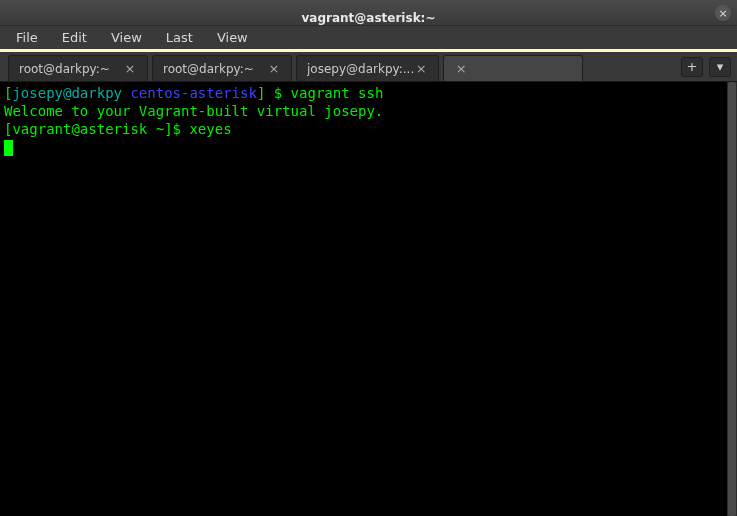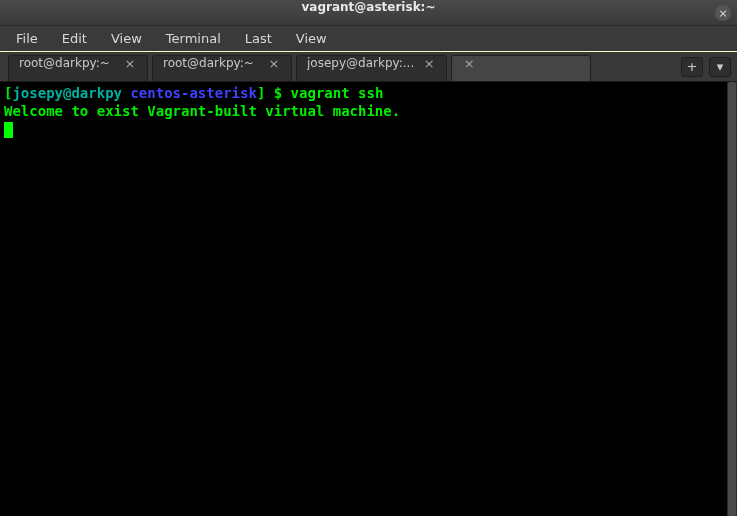--- a/index.html
+++ b/index.html
@@ -10,21 +10,21 @@
       font-family: "DejaVu Sans", "Liberation Sans", sans-serif;
       font-size: 13px;
       color: #d0d0d0;
       overflow: hidden;
       position: relative;
     }
     .titlebar {
       height: 26px;
       background: linear-gradient(to bottom, #4a4a4a, #3a3a3a);
       display: flex;
-      align-items: flex-start;
+      align-items: flex-end;
       justify-content: center;
       position: relative;
       border-bottom: 1px solid #2a2a2a;
     }
     .titlebar-title {
       color: #e8e8e8;
       font-weight: bold;
       font-size: 12px;
     }
     .titlebar-close {
@@ -42,49 +42,48 @@
       font-size: 11px;
       cursor: pointer;
       line-height: 1;
     }
     .menubar {
       height: 26px;
       background: #3a3a3a;
       display: flex;
       align-items: center;
       padding: 0 4px;
-      border-bottom: 1px solid #fef9c3;
+      border-bottom: 3px solid #fef9c3;
     }
     .menu-item {
       padding: 4px 12px;
       color: #d8d8d8;
       cursor: pointer;
       font-size: 13px;
     }
     .tabbar {
       height: 30px;
       background: #383838;
       display: flex;
       align-items: stretch;
       border-bottom: 1px solid #1a1a1a;
       padding-left: 6px;
     }
     .tab {
       display: flex;
-      align-items: flex-start;
+      align-items: center;
       padding: 0 10px;
       margin: 3px 2px 0 2px;
       background: #2e2e2e;
       border: 1px solid #1f1f1f;
       border-bottom: none;
       border-radius: 3px 3px 0 0;
       color: #c8c8c8;
       font-size: 12px;
       cursor: pointer;
-      gap: 8px;
       min-width: 140px;
       max-width: 160px;
     }
     .tab.active {
       background: #454545;
       color: #f0f0f0;
     }
     .tab-label {
       white-space: nowrap;
       overflow: hidden;
@@ -129,21 +128,20 @@
       padding: 2px 4px;
       font-family: "DejaVu Sans Mono", "Liberation Mono", monospace;
       font-size: 14px;
       line-height: 18px;
       color: #00ee00;
       position: relative;
       overflow: hidden;
     }
     .term-line {
       white-space: pre;
-      font-weight: bold;
     }
     .c-green { color: #00ee00; }
     .c-teal { color: #00b0a0; }
     .c-blue { color: #4040ff; }
     .cursor {
       display: inline-block;
       width: 9px;
       height: 16px;
       background: #00ff00;
       vertical-align: bottom;
@@ -173,21 +171,20 @@
   <span class="titlebar-title">vagrant@asterisk:~</span>
   <div class="titlebar-close">
     <span>×</span>
   </div>
 </div>
 
 <div class="menubar">
   <div class="menu-item">File</div>
   <div class="menu-item">Edit</div>
   <div class="menu-item">View</div>
-  <div class="menu-item">Terminal</div>
   <div class="menu-item">Last</div>
   <div class="menu-item">View</div>
 </div>
 
 <div class="tabbar">
   <div class="tab">
     <span class="tab-label">root@darkpy:~</span>
     <span class="tab-close">×</span>
   </div>
   <div class="tab">
@@ -207,19 +204,20 @@
       <span>+</span>
     </div>
     <div class="tabbar-btn">
       <span>▾</span>
     </div>
   </div>
 </div>
 
 <div class="terminal">
   <div class="term-line"><span class="c-green">[</span><span class="c-teal">josepy@darkpy</span><span class="c-blue"> centos-asterisk</span><span class="c-green">] $ vagrant ssh</span></div>
-  <div class="term-line c-green">Welcome to exist Vagrant-built virtual machine.</div>
+  <div class="term-line c-green">Welcome to your Vagrant-built virtual josepy.</div>
+  <div class="term-line c-green">[vagrant@asterisk ~]$ xeyes</div>
   <div class="term-line"><span class="cursor"></span></div>
 </div>
 
 <div class="scrollbar">
   <div class="scrollbar-thumb"></div>
 </div>
 
 </body></html>

